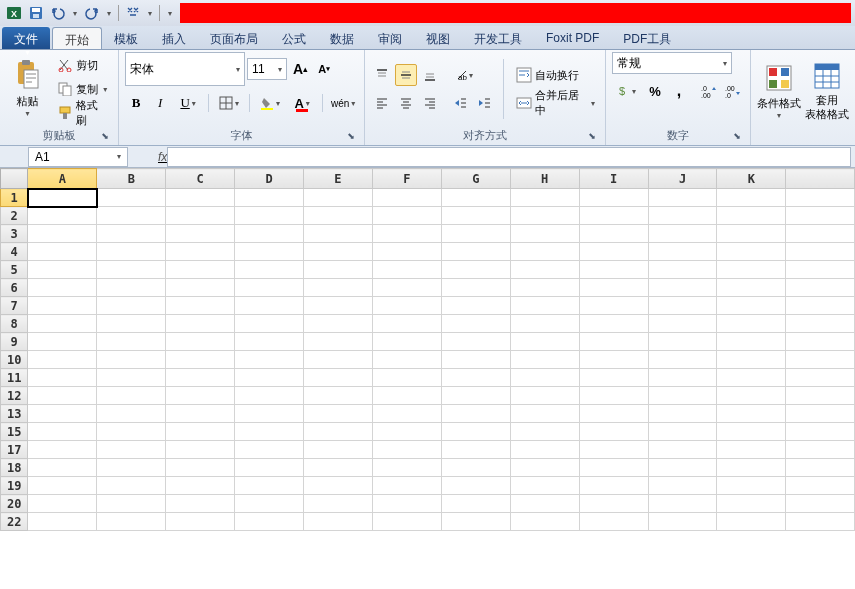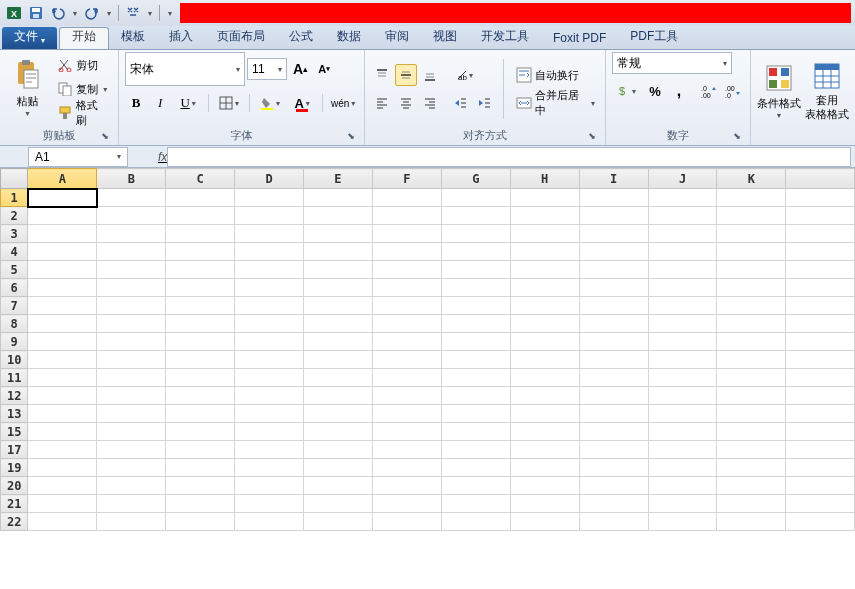--- a/index.html
+++ b/index.html
@@ -5,21 +5,21 @@
 * { box-sizing: border-box; margin: 0; padding: 0; font-family: "Microsoft YaHei", "SimSun", sans-serif; }
 body { width: 855px; height: 589px; overflow: hidden; background: #fff; font-size: 12px; }
 
 .qat { height: 26px; background: linear-gradient(#e8edf5, #d6dde9); display: flex; align-items: center; position: relative; }
 .qat-left { display: flex; align-items: center; height: 100%; padding: 0 4px; gap: 2px; }
 .qat-icon { display: inline-flex; align-items: center; justify-content: center; width: 20px; height: 20px; cursor: pointer; }
 .qat-sep { width: 1px; height: 16px; background: #a0a0a0; margin: 0 2px; }
 .qat-red { flex: 1; background: #ff0000; height: 20px; margin: 3px 4px 3px 0; }
 
 .tabs { height: 24px; background: linear-gradient(#dbe4f0, #cfd9e8); display: flex; align-items: flex-end; padding-left: 2px; border-bottom: 1px solid #8ba0bc; }
-.tab { padding: 4px 12px; color: #1f3864; cursor: pointer; font-size: 12px; height: 22px; display: flex; align-items: flex-end; }
+.tab { padding: 4px 12px; color: #1f3864; cursor: pointer; font-size: 12px; height: 22px; display: flex; align-items: center; flex-direction: column; }
 .tab.file { background: linear-gradient(#2f6fb8, #1e4e8c); color: #fff; border-radius: 3px 3px 0 0; margin-right: 2px; }
 .tab.active { background: #f5f6f7; border: 1px solid #8ba0bc; border-bottom: none; border-radius: 3px 3px 0 0; color: #3b3b3b; }
 
 .ribbon { height: 96px; background: linear-gradient(#f7f9fc, #e6ecf4); border-bottom: 1px solid #9db0c8; display: flex; }
 .group { border-right: 1px solid #c3cedd; display: flex; flex-direction: column; padding: 2px 6px 0; }
 .group-body { flex: 1; display: flex; align-items: center; gap: 4px; }
 .group-label { text-align: center; font-size: 11px; color: #4a5a70; padding: 2px 0; position: relative; }
 .group-label .launcher { position: absolute; right: 0; bottom: 2px; width: 14px; height: 14px; font-size: 9px; color: #4a5a70; cursor: pointer; display: inline-flex; align-items: center; justify-content: center; }
 
 .vstack { display: flex; flex-direction: column; gap: 2px; }
@@ -653,51 +653,51 @@
           <td class="cell"></td>
           <td class="cell"></td>
           <td class="cell"></td>
           <td class="cell"></td>
           <td class="cell"></td>
           <td class="cell"></td>
           <td class="cell"></td>
           <td class="cell"></td>
         </tr>
         <tr>
+          <th class="rowhead">18</th>
+          <td class="cell"></td>
+          <td class="cell"></td>
+          <td class="cell"></td>
+          <td class="cell"></td>
+          <td class="cell"></td>
+          <td class="cell"></td>
+          <td class="cell"></td>
+          <td class="cell"></td>
+          <td class="cell"></td>
+          <td class="cell"></td>
+          <td class="cell"></td>
+          <td class="cell"></td>
+        </tr>
+        <tr>
           <th class="rowhead">19</th>
           <td class="cell"></td>
           <td class="cell"></td>
           <td class="cell"></td>
           <td class="cell"></td>
           <td class="cell"></td>
           <td class="cell"></td>
           <td class="cell"></td>
           <td class="cell"></td>
           <td class="cell"></td>
           <td class="cell"></td>
           <td class="cell"></td>
           <td class="cell"></td>
         </tr>
         <tr>
           <th class="rowhead">20</th>
-          <td class="cell"></td>
-          <td class="cell"></td>
-          <td class="cell"></td>
-          <td class="cell"></td>
-          <td class="cell"></td>
-          <td class="cell"></td>
-          <td class="cell"></td>
-          <td class="cell"></td>
-          <td class="cell"></td>
-          <td class="cell"></td>
-          <td class="cell"></td>
-          <td class="cell"></td>
-        </tr>
-        <tr>
-          <th class="rowhead">21</th>
           <td class="cell"></td>
           <td class="cell"></td>
           <td class="cell"></td>
           <td class="cell"></td>
           <td class="cell"></td>
           <td class="cell"></td>
           <td class="cell"></td>
           <td class="cell"></td>
           <td class="cell"></td>
           <td class="cell"></td>

